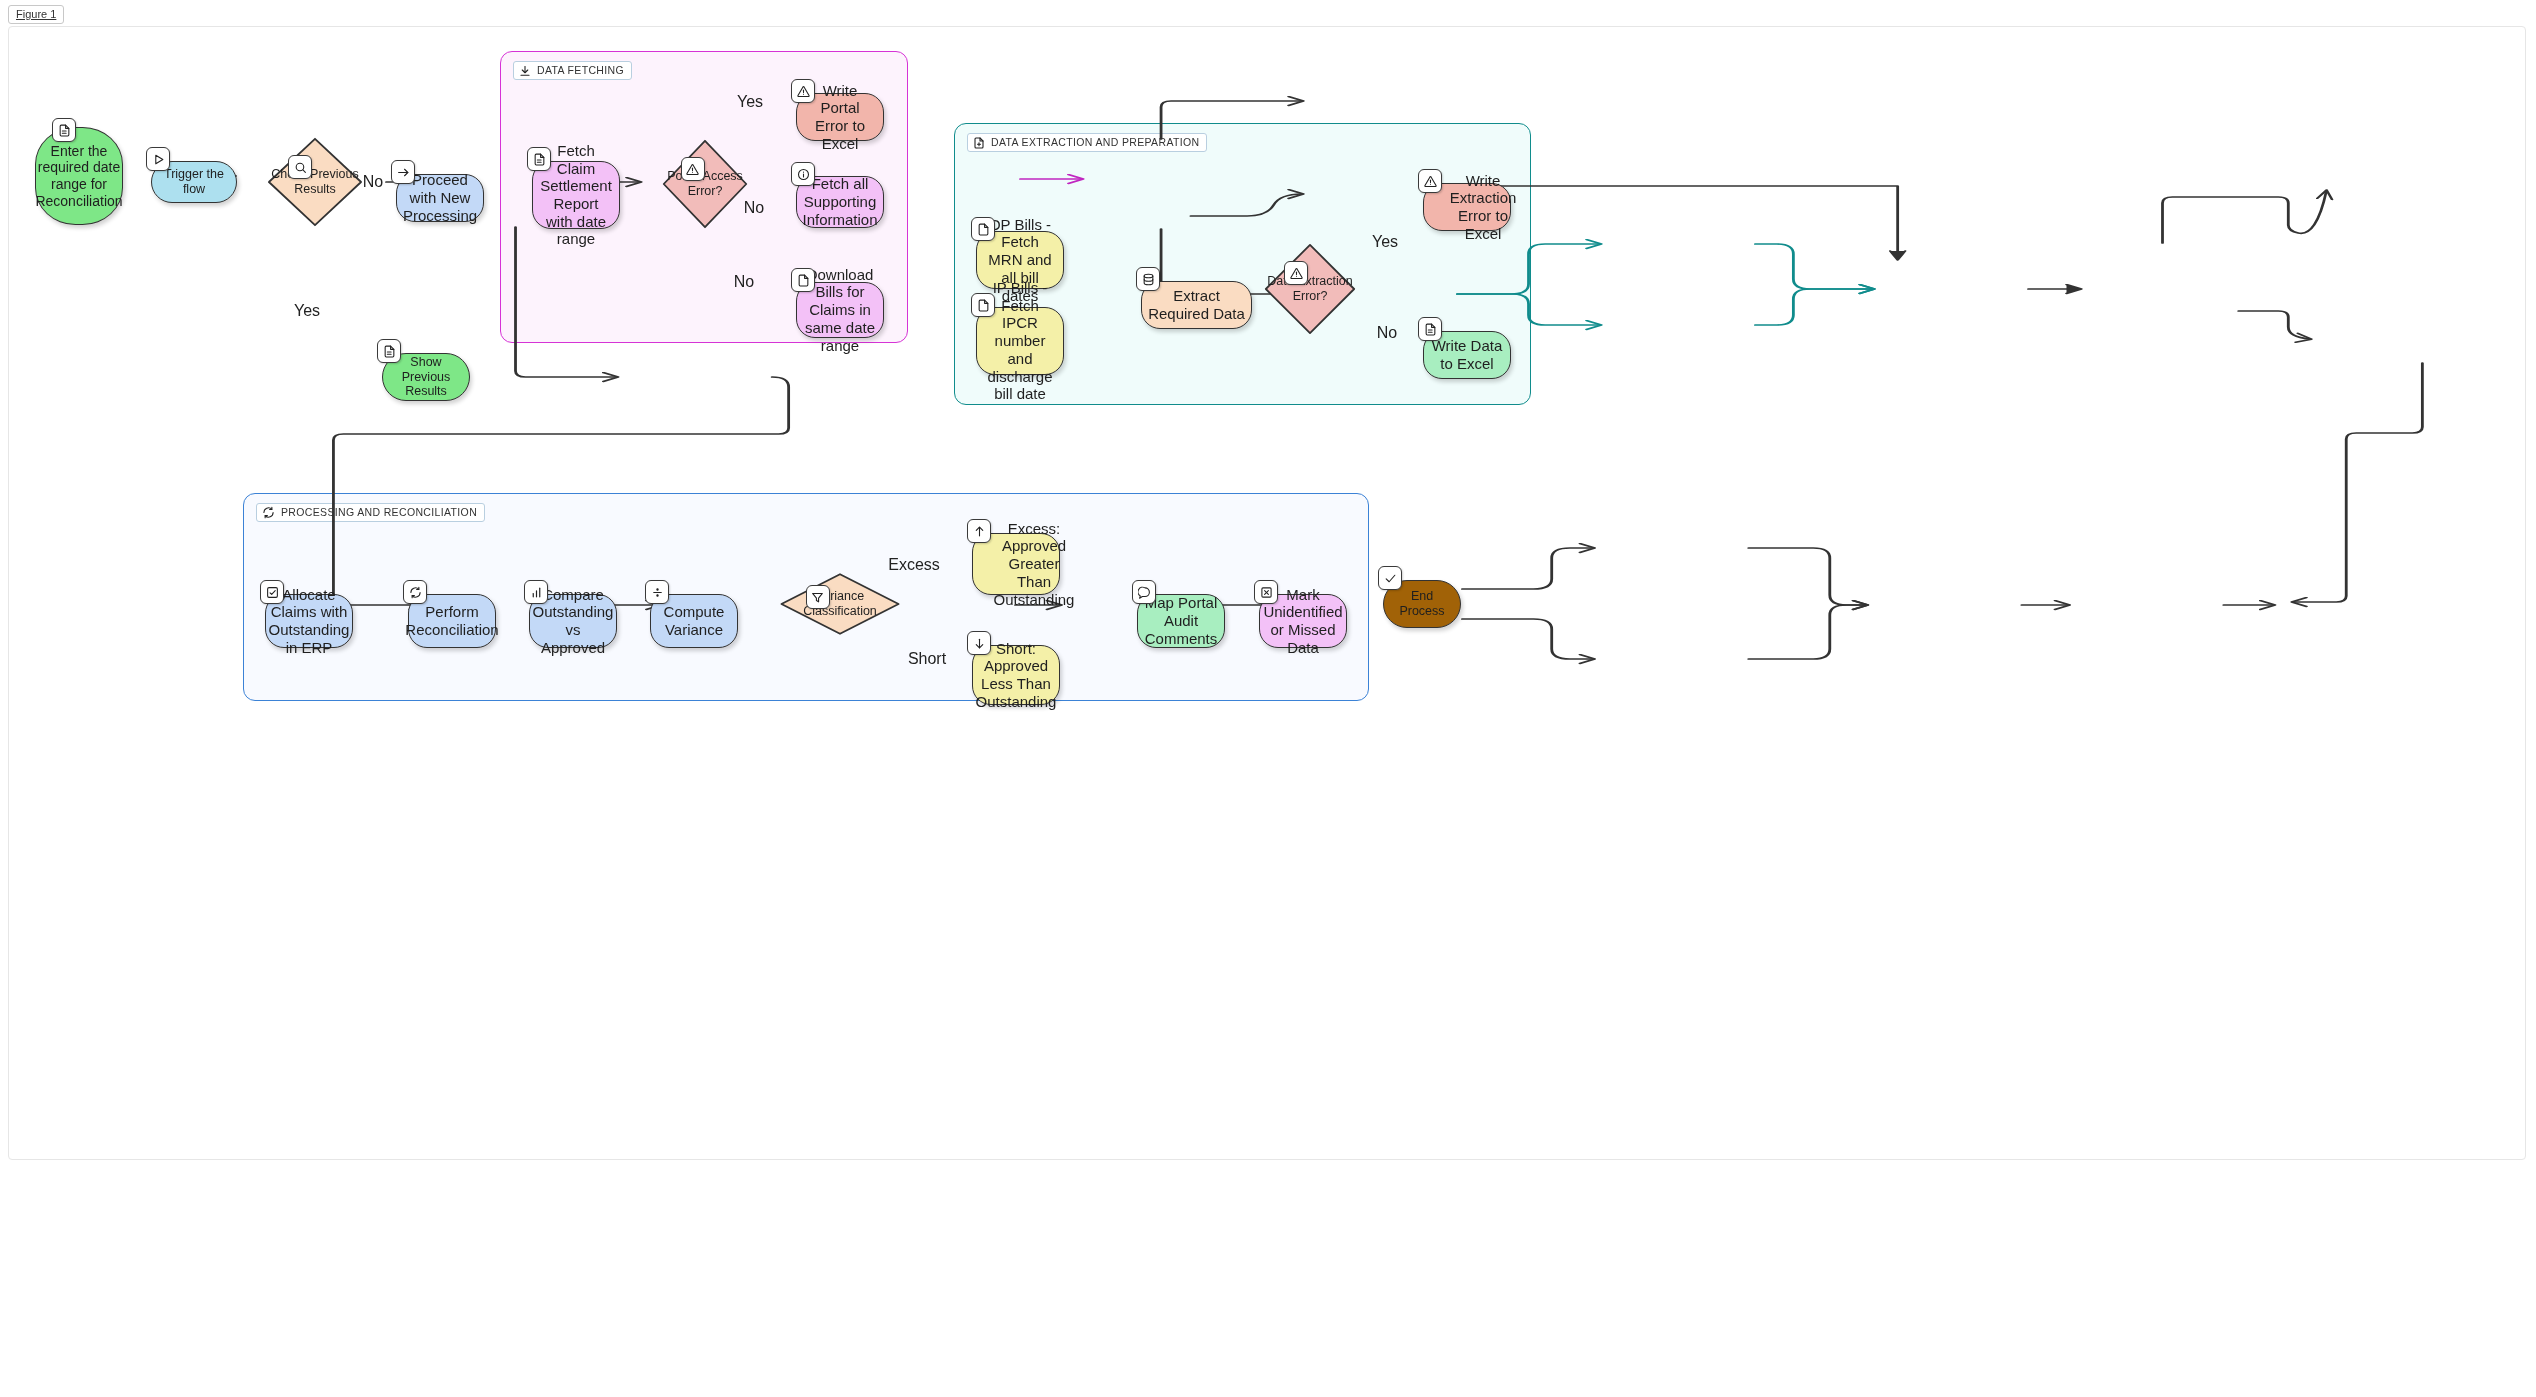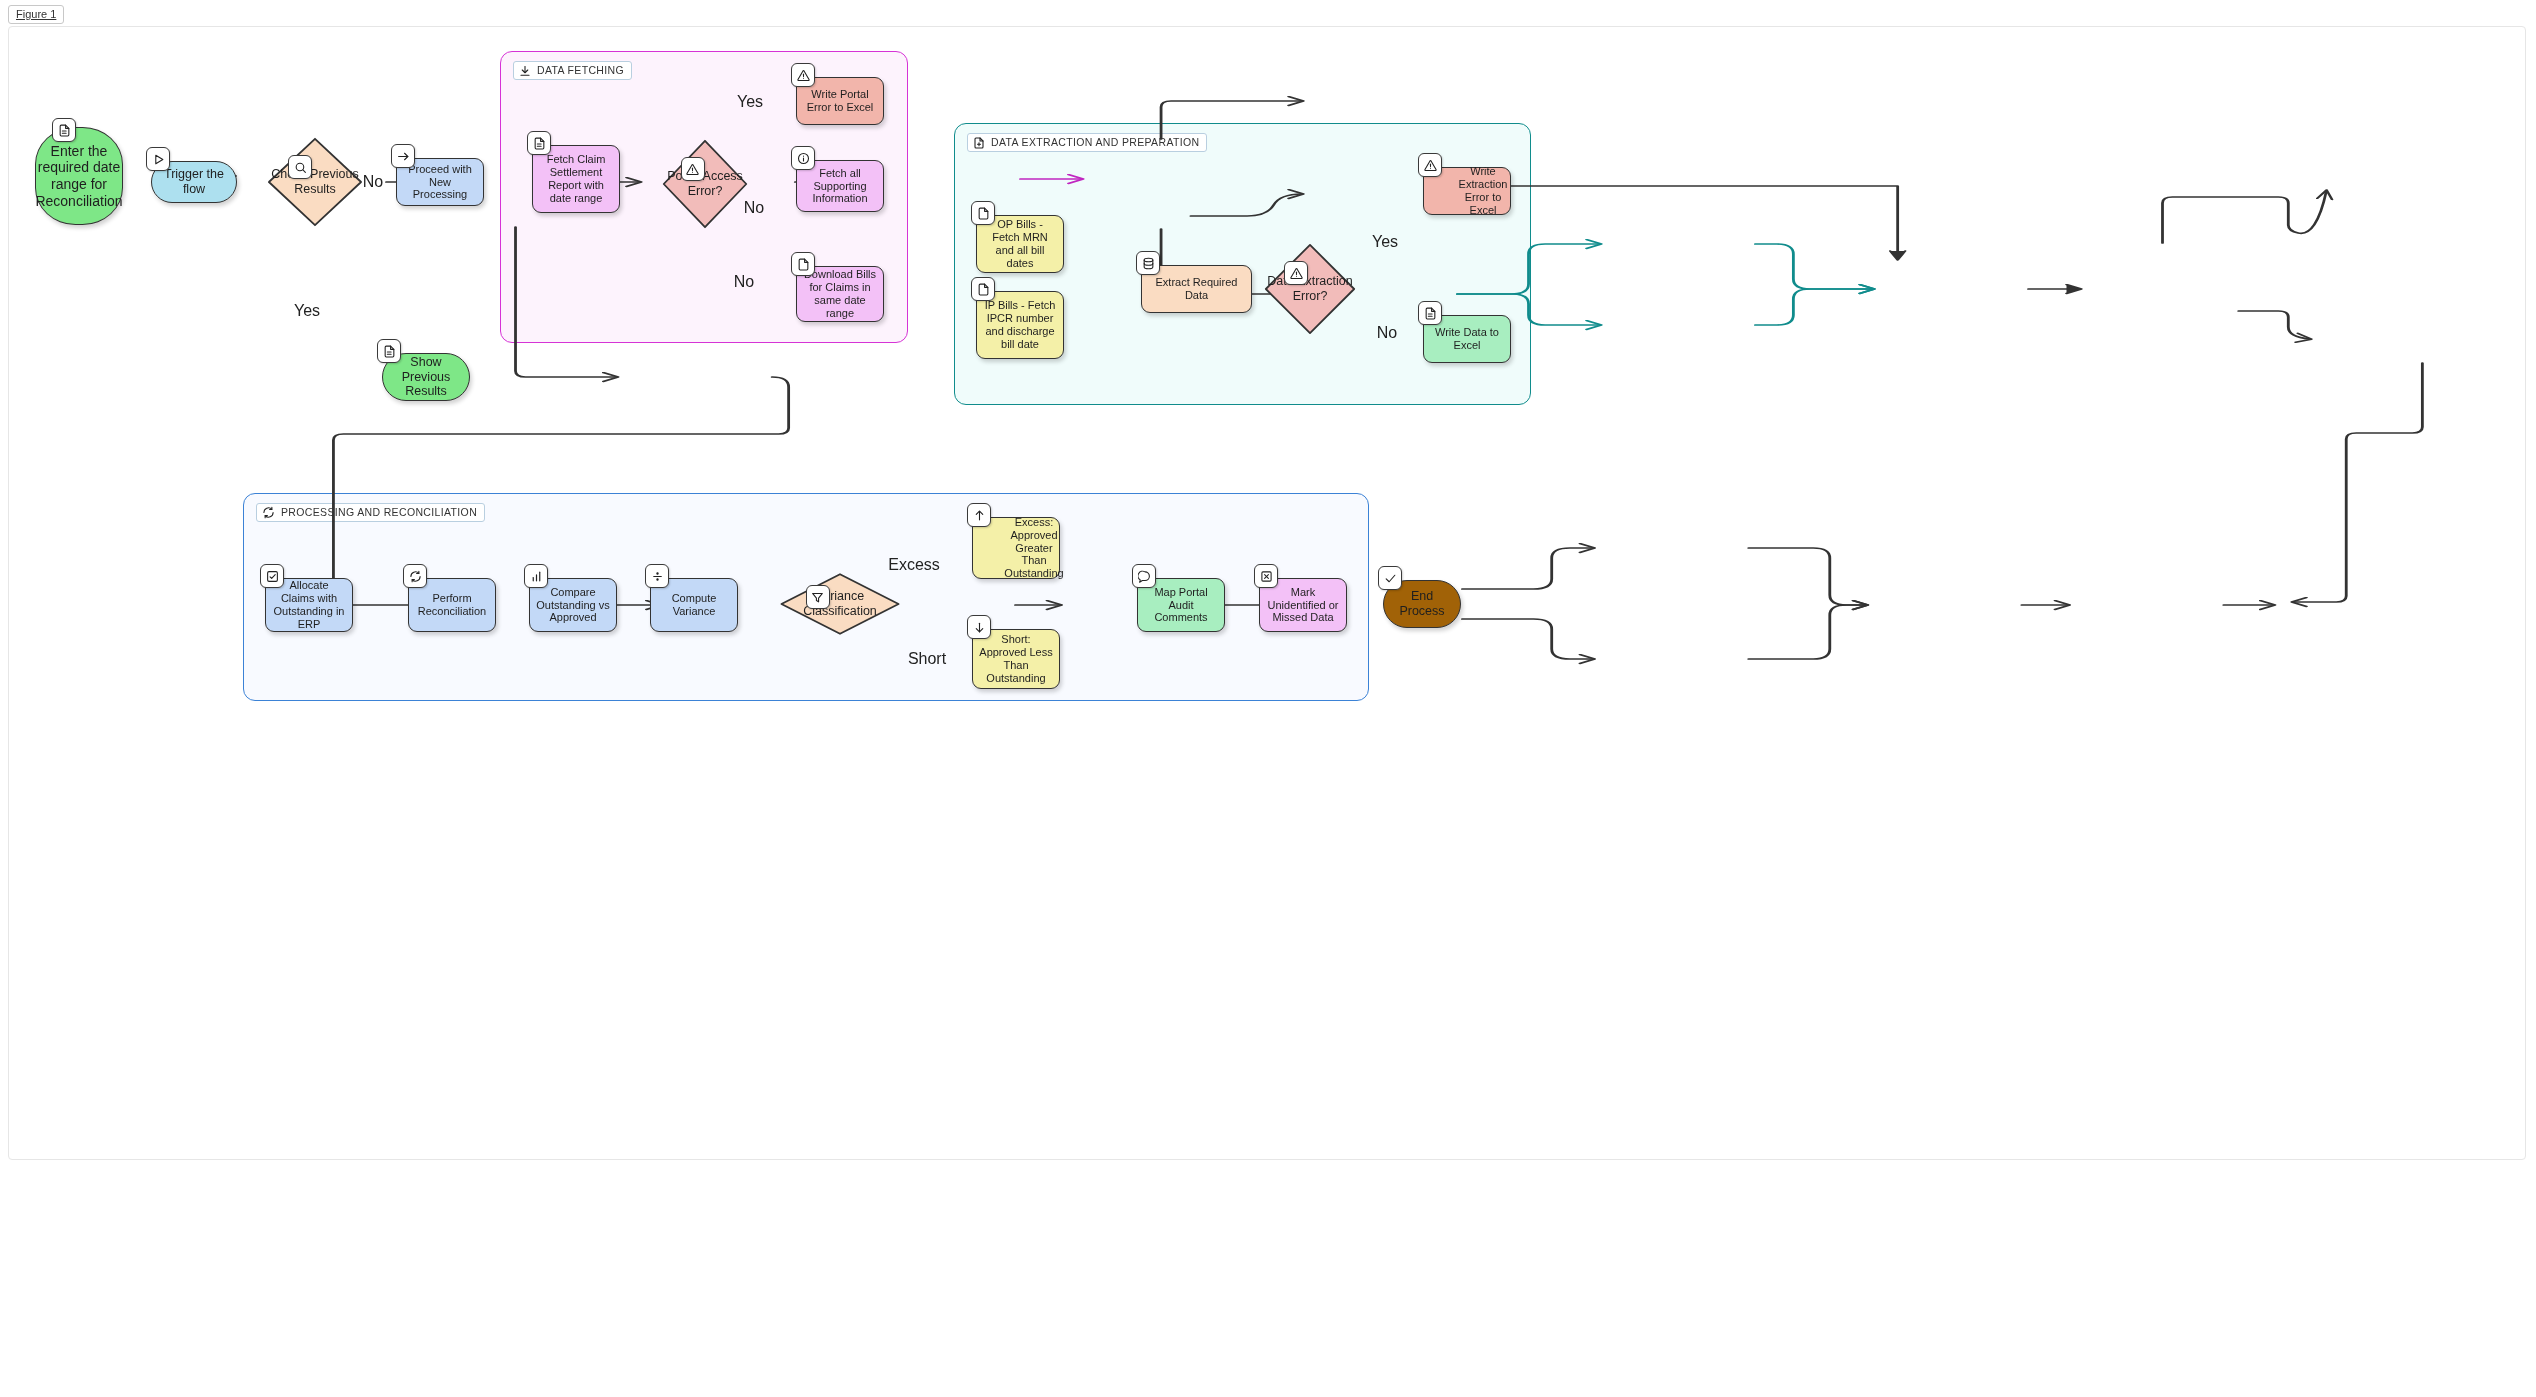--- a/index.html
+++ b/index.html
@@ -16,21 +16,21 @@
   .group-label{position:absolute;display:flex;align-items:center;gap:6px;background:#fff;
     border:1px solid #bcd5e8;border-radius:3px;padding:2px 7px 2px 5px;
     font-size:10.5px;letter-spacing:.35px;color:#333;white-space:nowrap;line-height:13px;}
   .group-label svg{display:block;}
 
   
   .node{position:absolute;box-sizing:border-box;display:flex;align-items:center;justify-content:center;
     text-align:center;color:#1f1f1f;line-height:1.18;
     box-shadow:2px 3px 4px rgba(0,0,0,.18);}
   .node span{display:block;padding:0 6px;}
-  .rect{border:1.6px solid #333;border-radius:9px;font-size:11px;}
+  .rect{border:1.6px solid #333;border-radius:19px;font-size:15px;margin-top:16px;}
   .stadium{border:1.6px solid #333;border-radius:999px;font-size:12.5px;}
   .blob{border:1.6px solid #333;border-radius:46% 46% 46% 46%/38% 38% 38% 38%;font-size:14px;}
   .diamond{border:0;background:transparent;box-shadow:none;}
   .diamond .dshape{position:absolute;left:0;top:0;width:100%;height:100%;}
   .diamond .dlabel{position:relative;z-index:2;font-size:12.5px;text-align:center;line-height:1.18;}
 
   
   .nicon{position:absolute;left:-6px;top:-15px;width:22px;height:22px;border:1.6px solid #3a3a3a;
     border-radius:6px;background:#fff;display:flex;align-items:center;justify-content:center;
     box-shadow:1px 1px 2px rgba(0,0,0,.18);z-index:5;}

